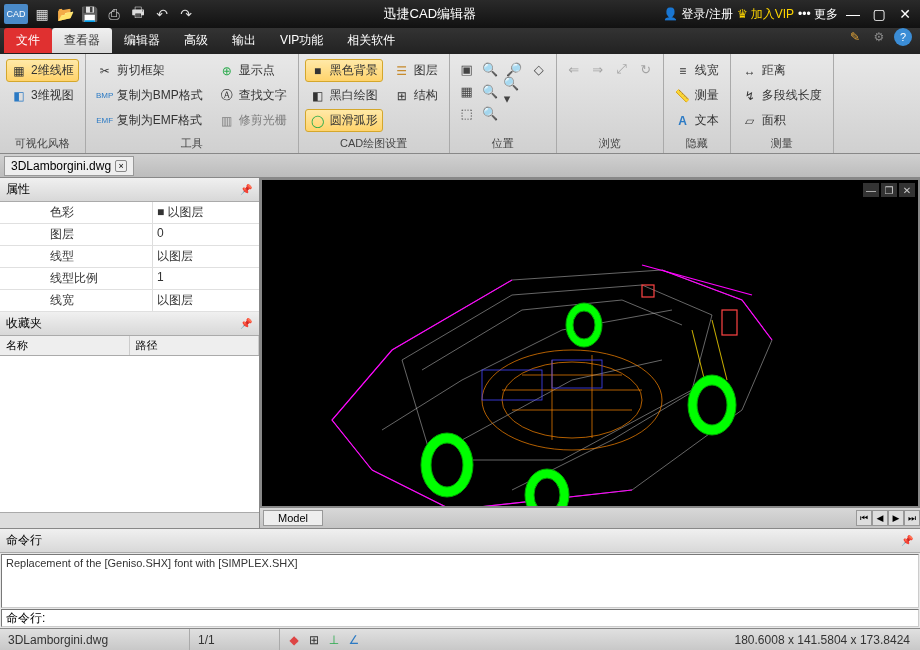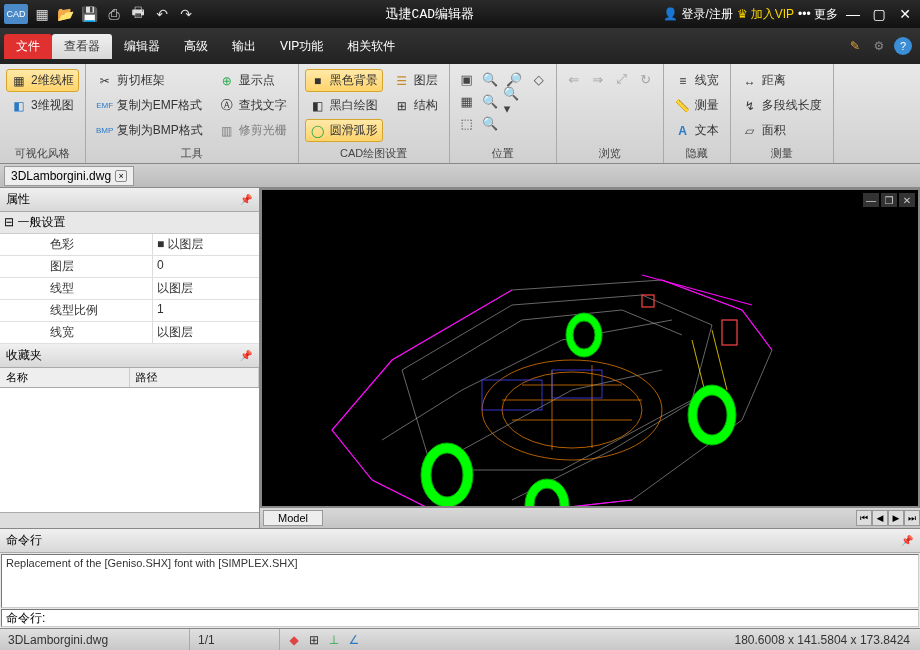--- a/index.html
+++ b/index.html
@@ -3,30 +3,30 @@
 <meta charset="utf-8">
 <style>
 * { margin: 0; padding: 0; box-sizing: border-box; font-family: "Microsoft YaHei", Arial, sans-serif; font-size: 12px; }
 body { width: 920px; height: 650px; background: #222; overflow: hidden; display: flex; flex-direction: column; }
 
 
 .titlebar { height: 28px; background: linear-gradient(#2a2a2a,#111); display: flex; align-items: center; color: #fff; }
 .titlebar .app-icon { width: 24px; height: 20px; background: #4a8ac8; margin: 0 4px; border-radius: 2px; font-size: 9px; color: #fff; display: flex; align-items: center; justify-content: center; }
 .titlebar .qat { display: flex; gap: 4px; align-items: center; }
 .titlebar .qat span { width: 20px; height: 20px; display: flex; align-items: center; justify-content: center; font-size: 14px; color: #ddd; cursor: pointer; }
-.titlebar .title { flex: 1; text-align: center; font-size: 13px; font-family: Liberation Mono, monospace; }
+.titlebar .title { flex: 1; text-align: center; font-size: 13px; }
 .titlebar .right { display: flex; align-items: center; gap: 4px; padding-right: 4px; }
 .titlebar .right .login { display: flex; align-items: center; gap: 3px; color: #fff; font-size: 12px; }
 .titlebar .right .vip { display: flex; align-items: center; gap: 3px; color: #ffd700; }
 .titlebar .right .more { color: #fff; }
 .titlebar .right .wbtn { width: 22px; height: 22px; display: flex; align-items: center; justify-content: center; color: #fff; font-size: 14px; cursor: pointer; }
 .crown { color: #ffd700; }
 
 
-.menubar { height: 36px; background: linear-gradient(#333,#222); display: flex; align-items: center; }
+.menubar { height: 26px; background: linear-gradient(#333,#222); display: flex; align-items: flex-start; }
 .menubar .tab { padding: 4px 12px; color: #fff; font-size: 12px; cursor: pointer; }
 .menubar .tab.file { background: #e03030; border-radius: 3px 3px 0 0; margin-left: 4px; }
 .menubar .tab.active { background: linear-gradient(#f0f0f0,#d8d8d8); color: #333; border-radius: 3px 3px 0 0; }
 .menubar .spacer { flex: 1; }
 .menubar .help-icons { display: flex; gap: 6px; padding-right: 8px; }
 .menubar .help-icons span { width: 18px; height: 18px; display: flex; align-items: center; justify-content: center; }
 
 
 .ribbon { height: 100px; background: linear-gradient(#e8e8e8,#d0d0d0); display: flex; border-bottom: 1px solid #888; }
 .rgroup { border-right: 1px solid #aaa; padding: 3px 6px 2px; display: flex; flex-direction: column; }
@@ -155,26 +155,26 @@
   </div>
 
   <div class="rgroup">
     <div class="body cols">
       <div class="rcol">
         <div class="rbtn">
             <span class="ic">✂</span>
             <span>剪切框架</span>
           </div>
         <div class="rbtn">
+            <span class="ic" style="font-size:8px;color:#2b7ac4">BMP</span>
+            <span>复制为BMP格式</span>
+          </div>
+        <div class="rbtn">
             <span class="ic" style="font-size:8px;color:#2b7ac4">EMF</span>
             <span>复制为EMF格式</span>
-          </div>
-        <div class="rbtn">
-            <span class="ic" style="font-size:8px;color:#2b7ac4">BMP</span>
-            <span>复制为BMP格式</span>
           </div>
       </div>
       <div class="rcol">
         <div class="rbtn">
             <span class="ic" style="color:#2bab4d">⊕</span>
             <span>显示点</span>
           </div>
         <div class="rbtn">
             <span class="ic">Ⓐ</span>
             <span>查找文字</span>
@@ -295,21 +295,20 @@
   </div>
 </div>
 
 <div class="main">
   <div class="left-panels">
     <div class="panel-head">
       <span>属性</span>
       <span class="pin">📌</span>
     </div>
     <div class="prop-grid">
-      <div class="sect"><span>⊟ </span><span>一般设置</span></div>
       <div class="row">
           <div class="k">色彩</div>
           <div class="v">■ 以图层</div>
         </div>
       <div class="row">
           <div class="k">图层</div>
           <div class="v">0</div>
         </div>
       <div class="row">
           <div class="k">线型</div>

